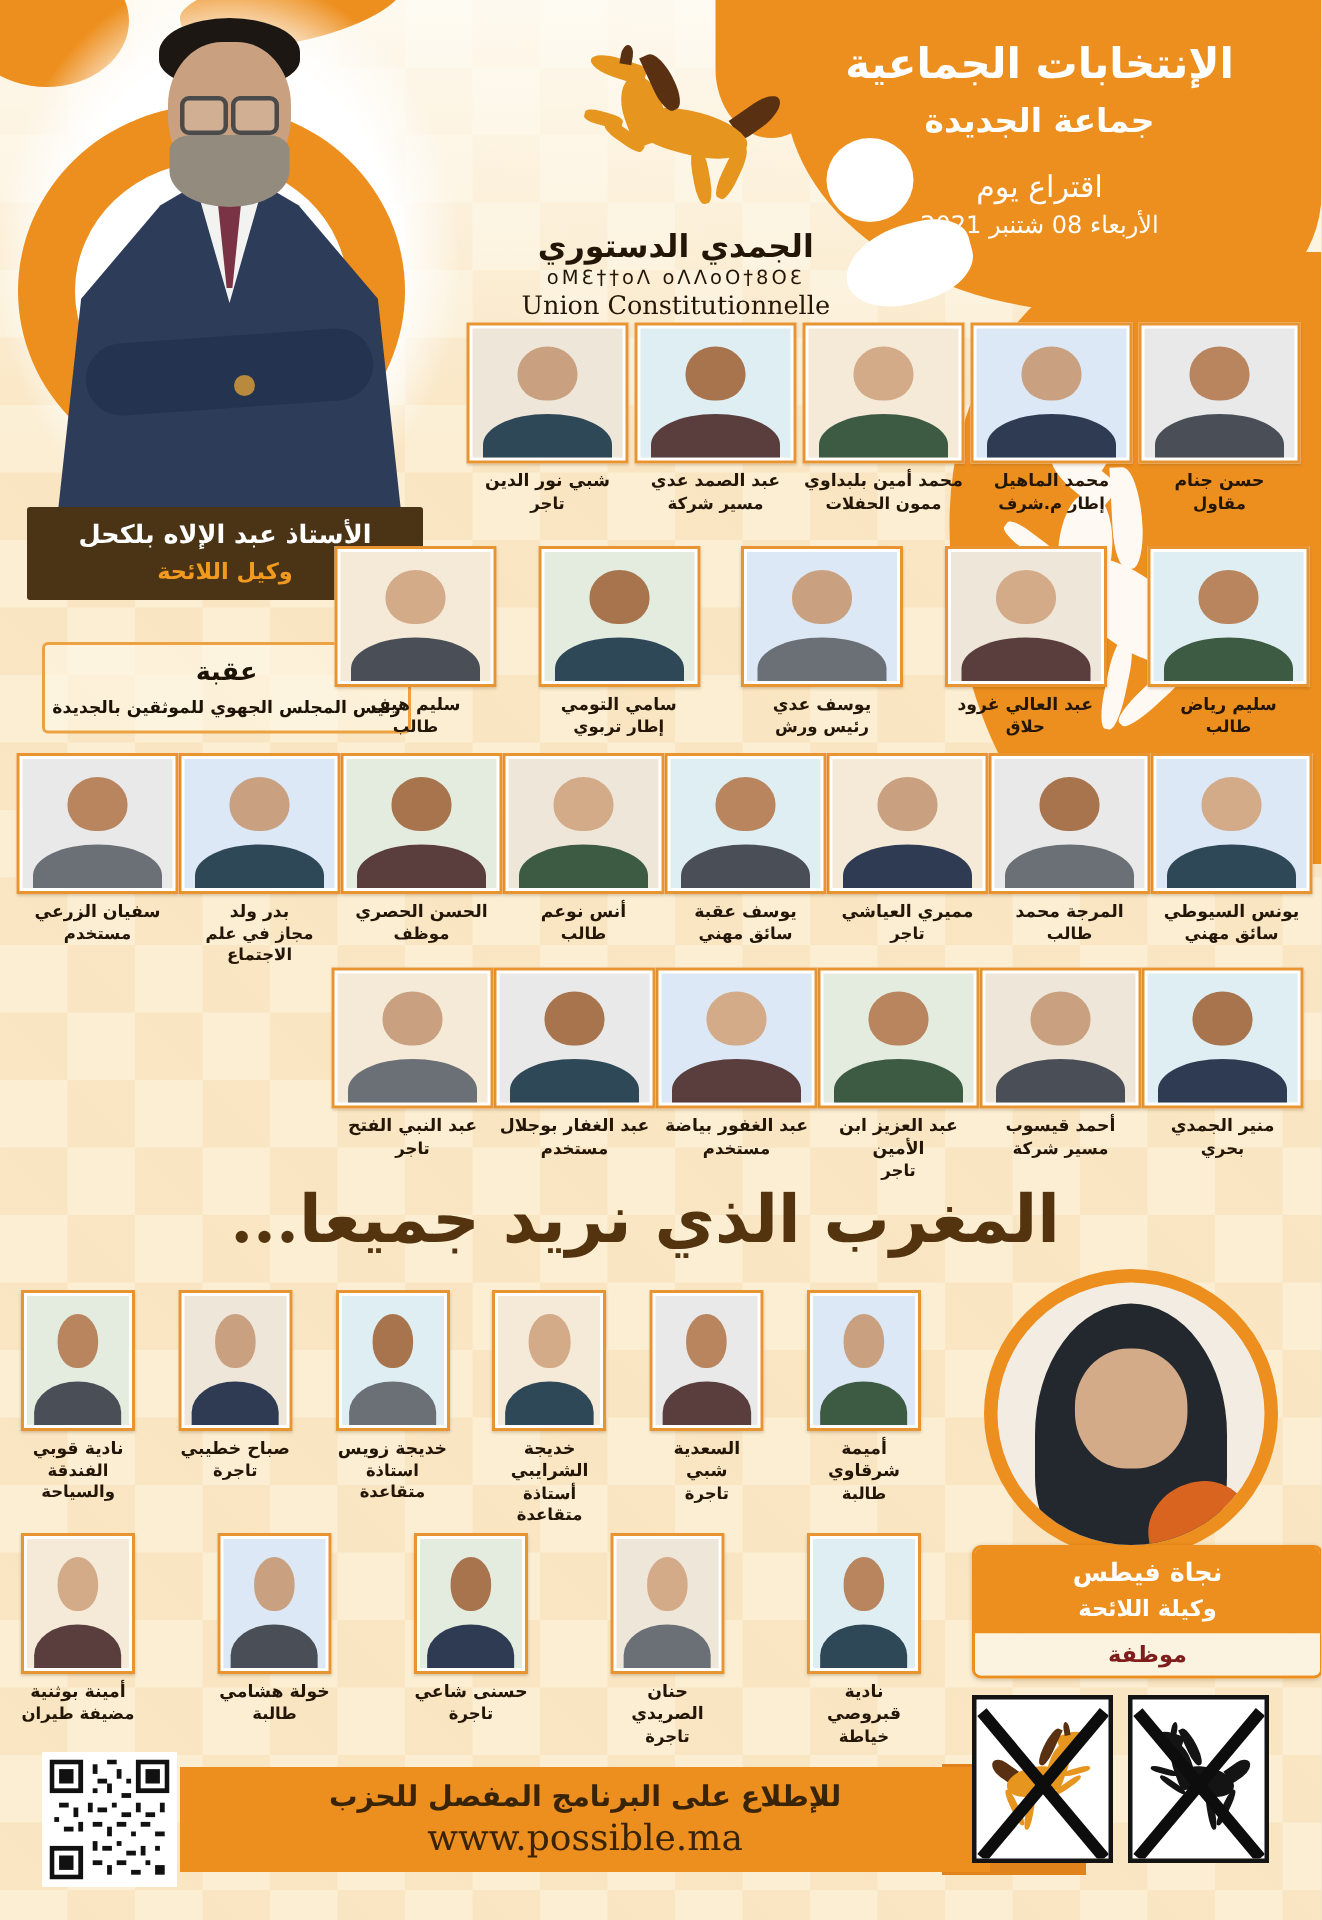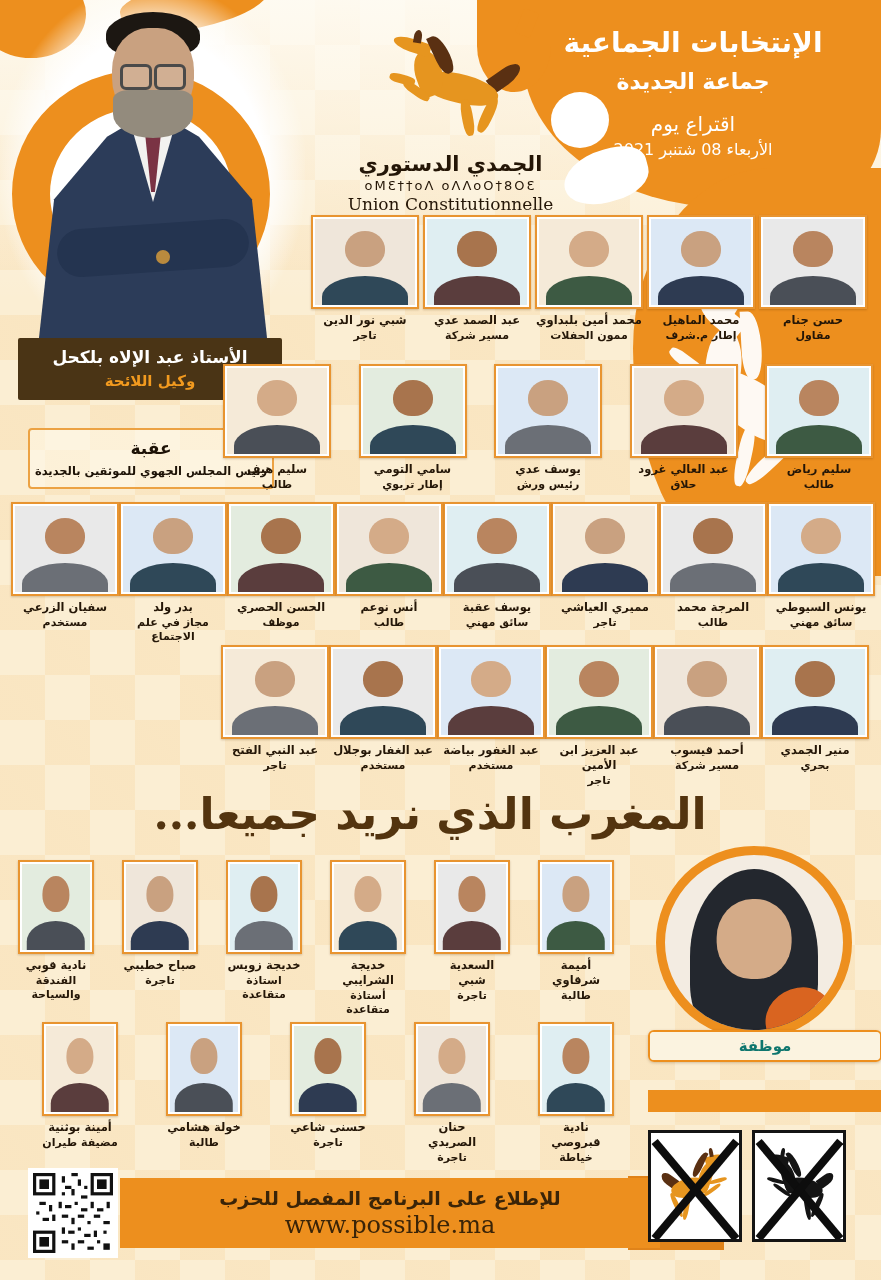--- a/index.html
+++ b/index.html
@@ -82,21 +82,21 @@
 
   
   .crow{position:absolute;display:flex;justify-content:space-between;z-index:3;}
   .crow0{top:215px;right:14px;width:556px;}
   .crow1{top:364px;right:8px;width:650px;}
   .crow2{top:502px;right:6px;width:820px;}
   .crow3{top:645px;right:12px;width:625px;}
   .crow4{top:860px;left:14px;width:600px;}
   .crow5{top:1022px;left:14px;width:600px;}
   .card{width:108px;flex:0 0 auto;}
-  .crow4 .card,.crow5 .card{width:76px;margin-left:28px;}
+  .crow4 .card,.crow5 .card{width:76px;}
   .frame{height:86px;border:2px solid #E89430;background:#fff;padding:2px;box-shadow:0 1px 2px rgba(90,50,0,.25);}
   .ph{position:relative;width:100%;height:100%;overflow:hidden;}
   .ph .head{position:absolute;top:14%;left:50%;transform:translateX(-50%);width:40%;height:42%;border-radius:50% 50% 46% 46%;}
   .ph .torso{position:absolute;bottom:-14%;left:50%;transform:translateX(-50%);width:86%;height:48%;border-radius:50% 50% 0 0;}
   .cname{font-size:11.5px;font-weight:bold;color:#241607;text-align:center;margin-top:4px;line-height:1.3;}
   .cjob{font-size:11px;font-weight:bold;color:#241607;text-align:center;line-height:1.25;margin-top:1px;}
 
   
   .slogan{position:absolute;top:788px;left:140px;width:580px;z-index:3;text-align:center;
     font-family:"DejaVu Serif","DejaVu Sans",serif;font-size:44px;font-weight:bold;color:#53340f;}
@@ -106,21 +106,21 @@
     border:9px solid #ED8F1E;background:#f3ece2;overflow:hidden;z-index:3;}
   .fl-photo .hood{position:absolute;left:14%;top:8%;width:72%;height:100%;background:#23272e;border-radius:50% 50% 34% 34%;}
   .fl-photo .fface{position:absolute;top:25%;left:50%;transform:translateX(-50%);width:42%;height:46%;background:#d4ab88;border-radius:48% 48% 46% 46%;}
   .fl-photo .fshoulder{position:absolute;bottom:-10%;left:56%;width:38%;height:34%;background:#d96420;border-radius:55% 45% 0 0;transform:rotate(-9deg);}
   .fl-banner{position:absolute;left:648px;top:1030px;width:230px;z-index:3;border-radius:6px;overflow:hidden;
     border:2px solid #ED8F1E;box-shadow:0 1px 3px rgba(90,50,0,.25);}
   .fl-banner .top{background:#ED8F1E;color:#fff;text-align:center;padding:7px 4px 8px;}
   .fl-banner .top .nm{font-size:17px;font-weight:bold;}
   .fl-banner .top .rl{font-size:15px;font-weight:bold;margin-top:4px;}
   .fl-banner .bot{background:#FBF3E0;text-align:center;padding:5px 4px;}
-  .fl-banner .bot .jb{font-size:15px;font-weight:bold;color:#0f766e;}
+  .fl-banner .bot .jb{font-size:15px;font-weight:bold;color:#7f1d1d;}
 
   
   .qr-card{position:absolute;left:28px;top:1168px;width:90px;height:90px;background:#fff;padding:5px;z-index:3;box-sizing:border-box;}
   .qr-card svg{display:block;width:100%;height:100%;}
   .cta{position:absolute;left:120px;top:1178px;width:540px;height:70px;background:#ED8F1E;z-index:2;
     display:flex;flex-direction:column;align-items:center;justify-content:center;}
   .cta .l1{font-size:19px;font-weight:bold;color:#3a2408;}
   .cta .l2{font-family:"DejaVu Serif",serif;font-size:24px;color:#3a2408;margin-top:2px;direction:ltr;}
   .ballot{position:absolute;top:1130px;width:94px;height:112px;background:#fff;border:3px solid #141414;
     z-index:3;box-sizing:border-box;}
@@ -576,20 +576,24 @@
     </div>
 
   <div class="slogan">المغرب الذي نريد جميعا...</div>
 
   <div class="fl-photo">
     <div class="hood"></div>
     <div class="fface"></div>
     <div class="fshoulder"></div>
   </div>
   <div class="fl-banner">
+    <div class="top">
+      <div class="nm">نجاة فيطس</div>
+      <div class="rl">وكيلة اللائحة</div>
+    </div>
     <div class="bot">
       <div class="jb">موظفة</div>
     </div>
   </div>
 
   <div class="qr-card">
     <svg viewBox="0 0 25 25">
       <g fill="#111">
         <rect x="0" y="0" width="7" height="7"></rect>
           <rect x="18" y="0" width="7" height="7"></rect>

